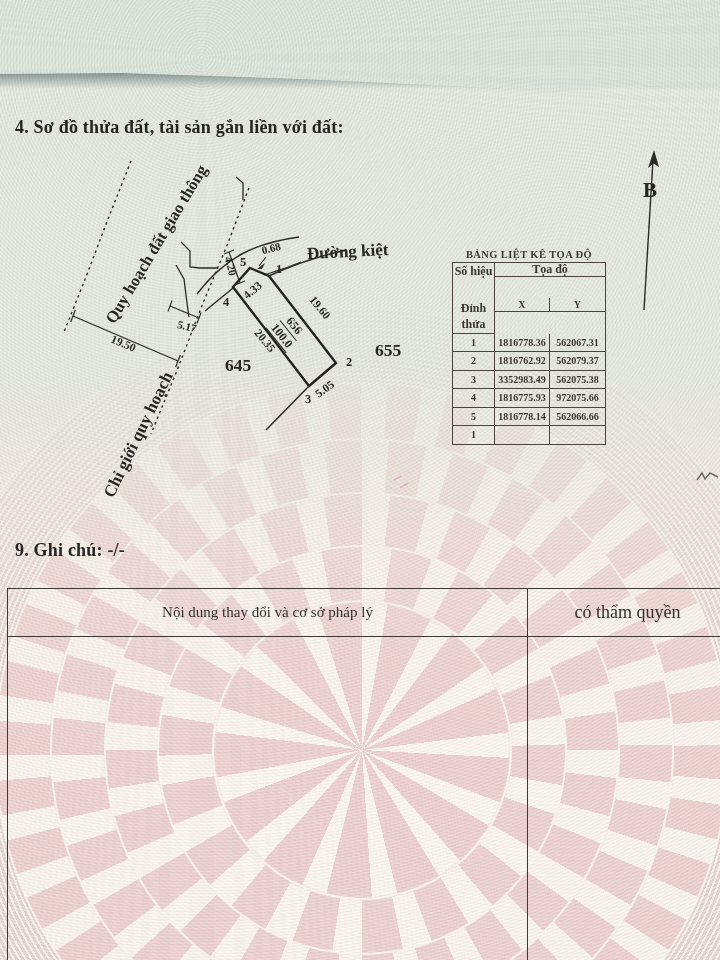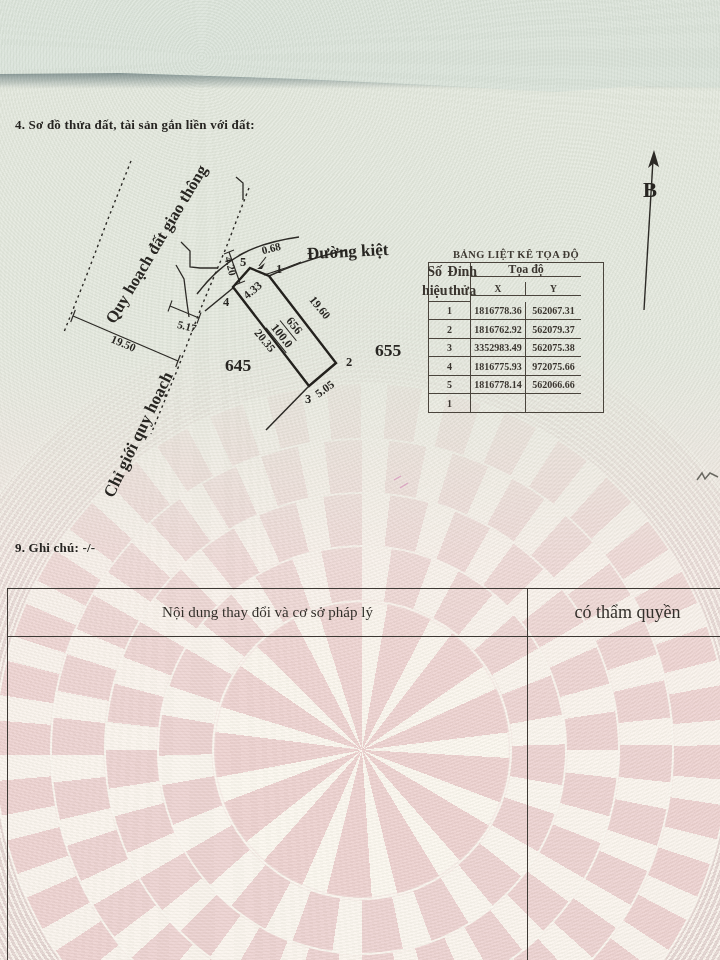--- a/index.html
+++ b/index.html
@@ -48,38 +48,38 @@
   
   .haze{position:absolute;inset:0;
         background:linear-gradient(180deg,rgba(225,230,219,.96) 0%,rgba(225,230,219,.9) 36%,
                    rgba(232,230,221,.62) 49%,rgba(240,229,224,.3) 59%,
                    rgba(242,226,221,.1) 69%,rgba(242,224,219,0) 79%);}
   
   .texture{position:absolute;inset:0;opacity:.4;
      background:repeating-radial-gradient(circle at 28% 6%,rgba(255,255,255,.26) 0 1.5px,rgba(168,178,166,.17) 1.5px 3px),
                 repeating-radial-gradient(circle at 78% 34%,rgba(255,255,255,.16) 0 2px,rgba(168,173,163,.1) 2px 4px);}
   
-  .h-sec{position:absolute;left:15px;font-size:13px;font-weight:bold;letter-spacing:.2px;color:#262421;}
+  .h-sec{position:absolute;left:15px;font-size:18px;font-weight:bold;letter-spacing:.2px;color:#262421;}
   .h4{top:117px;} .h5{top:540px;} .h6{top:565px;}
   
   .diagram{position:absolute;inset:0;}
   .diagram text{fill:#282622;font-family:"Liberation Serif","DejaVu Serif",serif;}
   .ln{stroke:#2c2a26;fill:none;}
   .dash{stroke:#2c2a26;fill:none;stroke-width:1.4;stroke-dasharray:2.5 3.5;}
   .dim{font-size:11.5px;font-weight:600;}
   .vx{font-size:12.5px;font-weight:600;}
   .big{font-size:17.5px;font-weight:600;}
   
-  .ctab-wrap{position:absolute;left:428px;top:249px;width:176px;color:#3a352f;}
+  .ctab-wrap{position:absolute;left:452px;top:249px;width:154px;color:#3a352f;}
   .ctab-title{text-align:center;font-size:10.5px;font-weight:bold;letter-spacing:.4px;margin-bottom:2px;color:#3f3a33;}
   .ctab{display:grid;grid-template-columns:42px 55px 55px;grid-auto-rows:auto;
         border:1.3px solid #4a443c;font-size:10px;font-weight:600;}
   .ctab .c{border-right:1px solid #4a443c;border-bottom:1px solid #4a443c;
         display:flex;align-items:center;justify-content:center;text-align:center;height:17.5px;}
-  .ctab .corner{grid-row:1/3;grid-column:1;height:auto;flex-direction:row;font-size:14px;line-height:1.35;}
+  .ctab .corner{grid-row:1/3;grid-column:1;height:auto;flex-direction:column;font-size:12px;line-height:1.35;gap:21px;}
   .ctab .grp{grid-column:2/4;height:12.5px;font-size:12px;}
   .ctab .xh,.ctab .yh{height:12.5px;font-size:9.5px;}
   .ctab .last{border-right:none;}
   .ctab .rowlast{border-bottom:none;}
   
   .changes{position:absolute;left:7px;right:-8px;top:588px;bottom:-4px;
            border:1.8px solid #3c3833;color:#33302b;}
   .ch-header{display:flex;height:47px;border-bottom:1.6px solid #3c3833;}
   .ch-left{width:519px;border-right:1.5px solid #3c3833;display:flex;align-items:center;justify-content:center;
            font-size:15px;}

